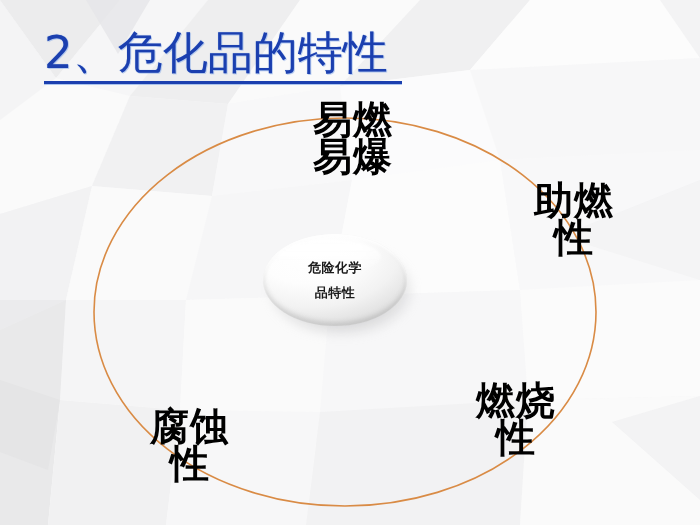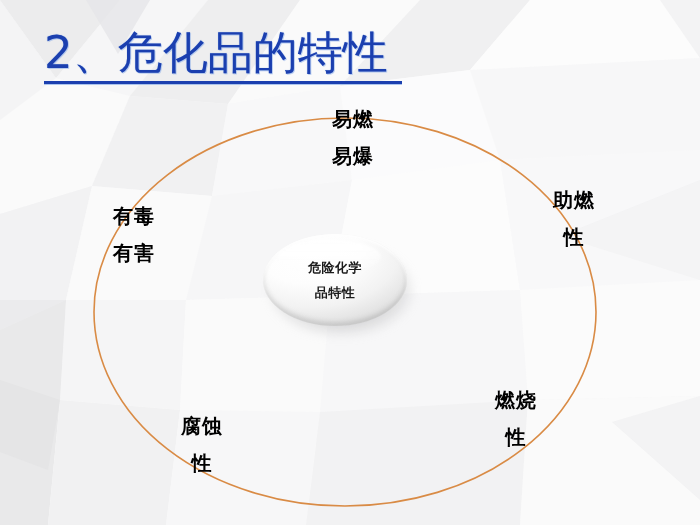--- a/index.html
+++ b/index.html
@@ -53,32 +53,32 @@
     width: 358px;
     background: #1b3faf;
     box-shadow: 0 1px 0 rgba(140,175,232,0.7);
   }
 
   
   .radial-label {
     position: absolute;
     color: #000000;
     font-family: "DejaVu Sans", "Liberation Sans", sans-serif;
-    font-size: 20px;
+    font-size: 39px;
     line-height: 37px;
     font-weight: 700;
     text-align: center;
     white-space: pre-line;
     letter-spacing: 1px;
   }
   .lbl-top      { left: 288px; top: 101px; width: 130px; }
   .lbl-right    { left: 516px; top: 182px; width: 116px; }
   .lbl-left     { left: 76px;  top: 198px; width: 116px; }
   .lbl-bottomright { left: 458px; top: 382px; width: 116px; }
-  .lbl-bottomleft  { left: 144px; top: 408px; width: 116px; }
+  .lbl-bottomleft  { left: 132px; top: 408px; width: 116px; }
 
   
   .center-node {
     position: absolute;
     left: 263px;
     top: 234px;
     width: 144px;
     height: 92px;
   }
   .center-node .oval-shadow {
@@ -203,22 +203,20 @@
   <svg id="diagram-layer" viewBox="0 0 700 525">
     <ellipse id="orbit-ellipse" cx="345" cy="312" rx="251" ry="194" fill="none" stroke="#d98b45" stroke-width="1.6"></ellipse>
   </svg>
 
   <div class="radial-label lbl-top">易燃
 易爆</div>
 
   <div class="radial-label lbl-right">助燃
 性</div>
 
-  <div class="radial-label lbl-left">有毒
-有害</div>
 
   <div class="radial-label lbl-bottomright">燃烧
 性</div>
 
   <div class="radial-label lbl-bottomleft">腐蚀
 性</div>
 
   <div class="center-node">
     <div class="oval-shadow"></div>
     <div class="oval-body"></div>

